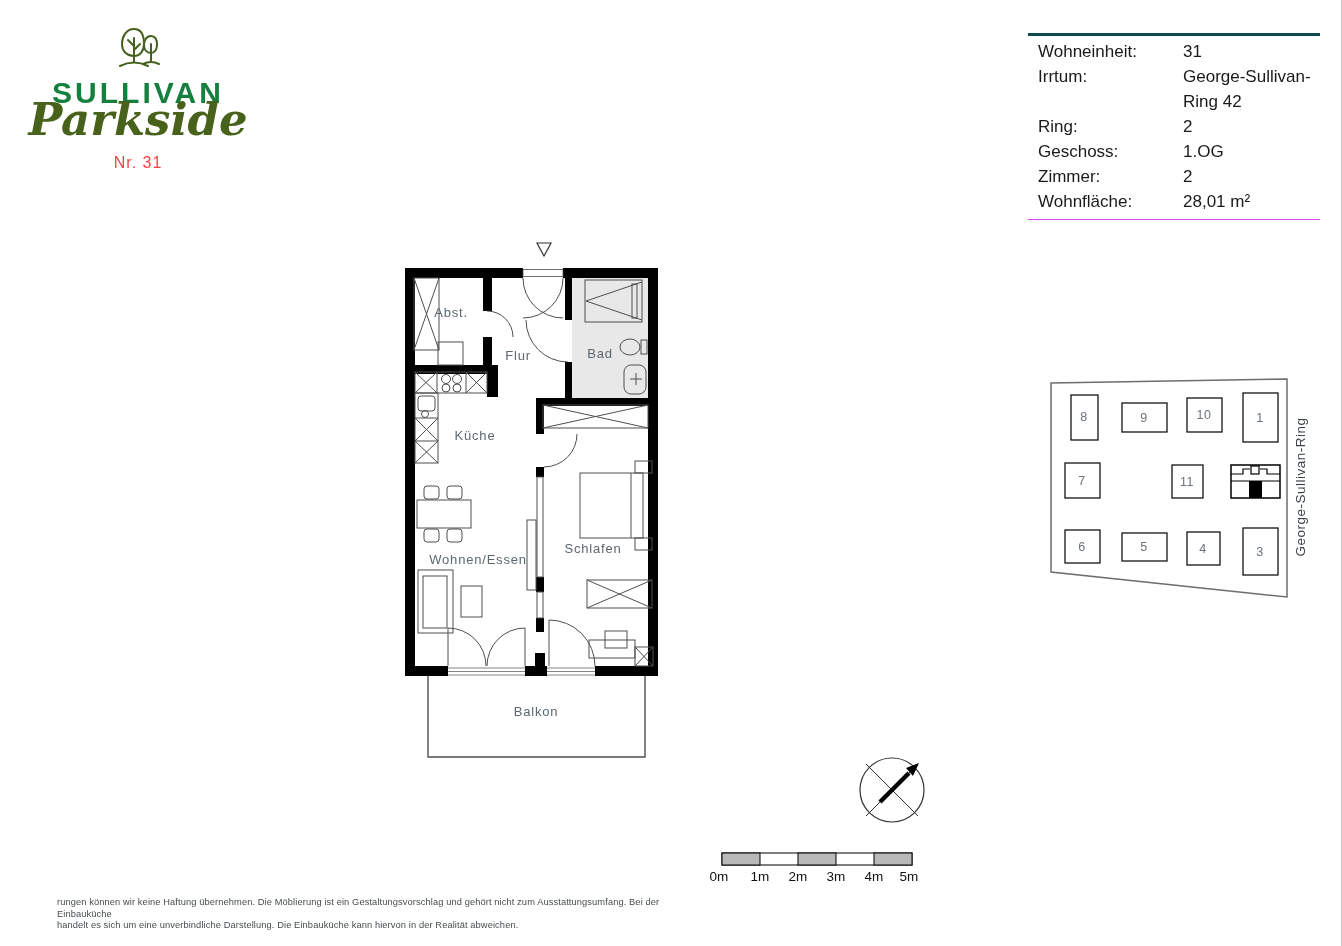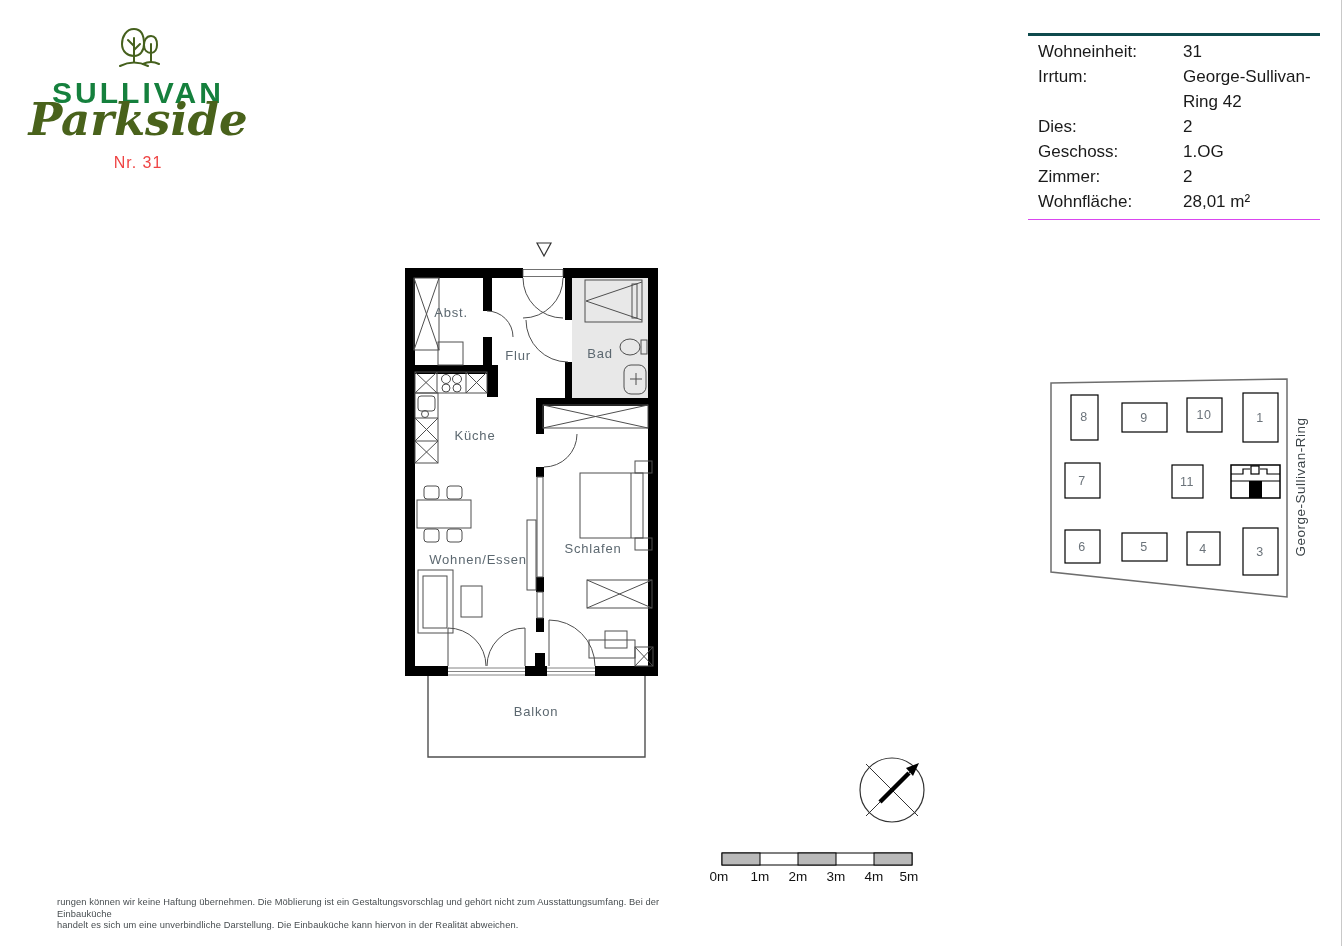--- a/index.html
+++ b/index.html
@@ -64,21 +64,21 @@
     <div class="row">
       <span class="lab">Wohneinheit:</span>
       <span class="val">31</span>
     </div>
     <div class="row">
       <span class="lab">Irrtum:</span>
       <span class="val">George-Sullivan-
 Ring 42</span>
     </div>
     <div class="row">
-      <span class="lab">Dies:</span>
+      <span class="lab">Ring:</span>
       <span class="val">2</span>
     </div>
     <div class="row">
       <span class="lab">Geschoss:</span>
       <span class="val">1.OG</span>
     </div>
     <div class="row">
       <span class="lab">Zimmer:</span>
       <span class="val">2</span>
     </div>

